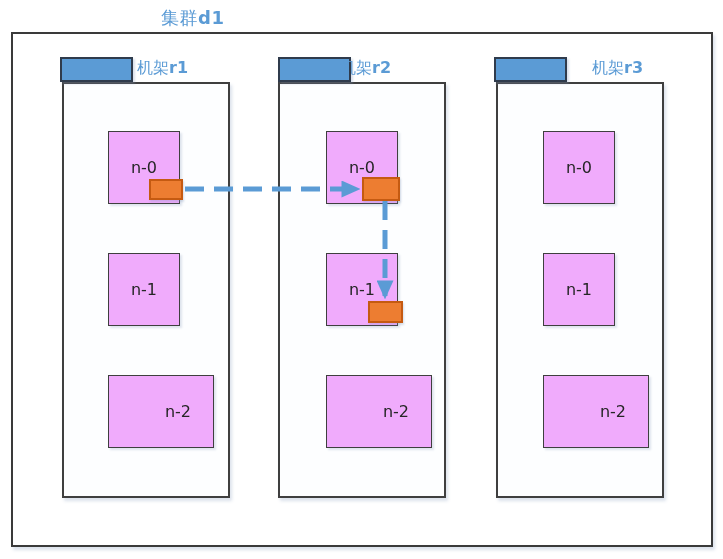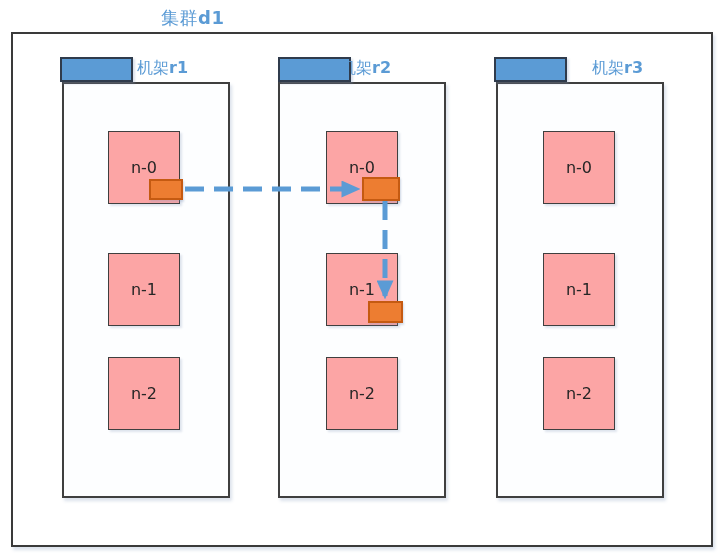--- a/index.html
+++ b/index.html
@@ -83,35 +83,35 @@
   .rack-label.p1 { left: 137px; }
   .rack-label.p2 { left: 340px; }
   .rack-label.p3 { left: 592px; }
 
   
   .node {
     position: absolute;
     width: 70px;
     height: 71px;
     border: 1.5px solid #3f3f3f;
-    background: #fca5a5;
+    background: #f0abfc;
     box-shadow: 2px 2px 2px rgba(130, 150, 185, 0.25);
     display: flex;
     align-items: center;
     justify-content: center;
     font-size: 16px;
     color: #262626;
     z-index: 2;
   }
   .node.c1 { left: 108px; }
   .node.c2 { left: 326px; }
   .node.c3 { left: 543px; }
   .node.row0 { top: 131px; }
   .node.row1 { top: 253px; justify-content: center; }
-  .node.row2 { top: 357px; }
+  .node.row2 { top: 375px; padding-left: 34px; }
 
   
   .block {
     position: absolute;
     background: #ED7D31;
     border: 2px solid #C55A11;
     box-shadow: 1px 2px 2px rgba(130, 150, 185, 0.3);
     z-index: 4;
   }
   .block.b1 { left: 149px; top: 179px; width: 30px; height: 17px; }

